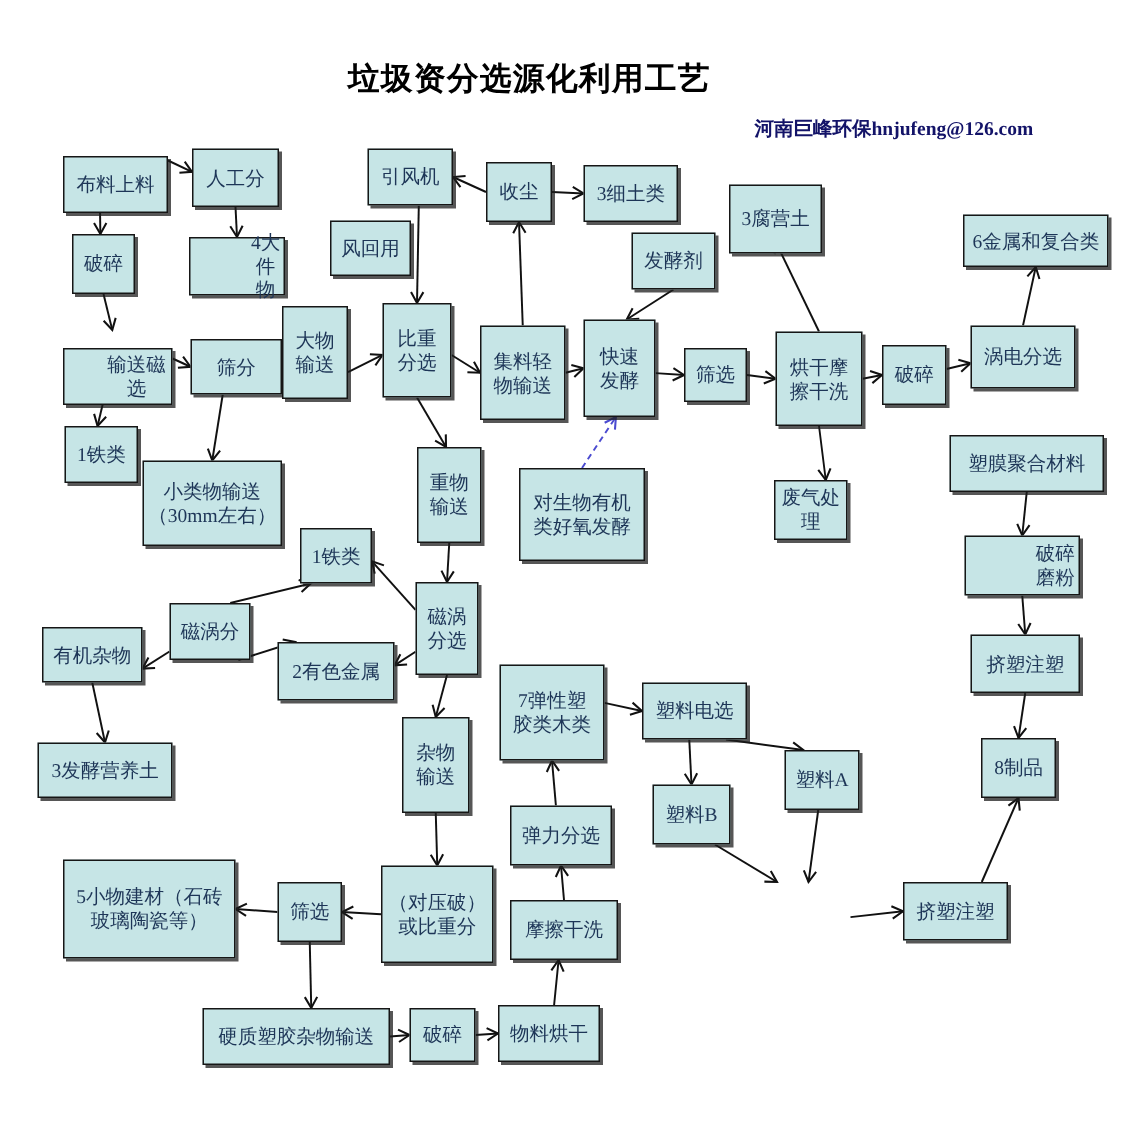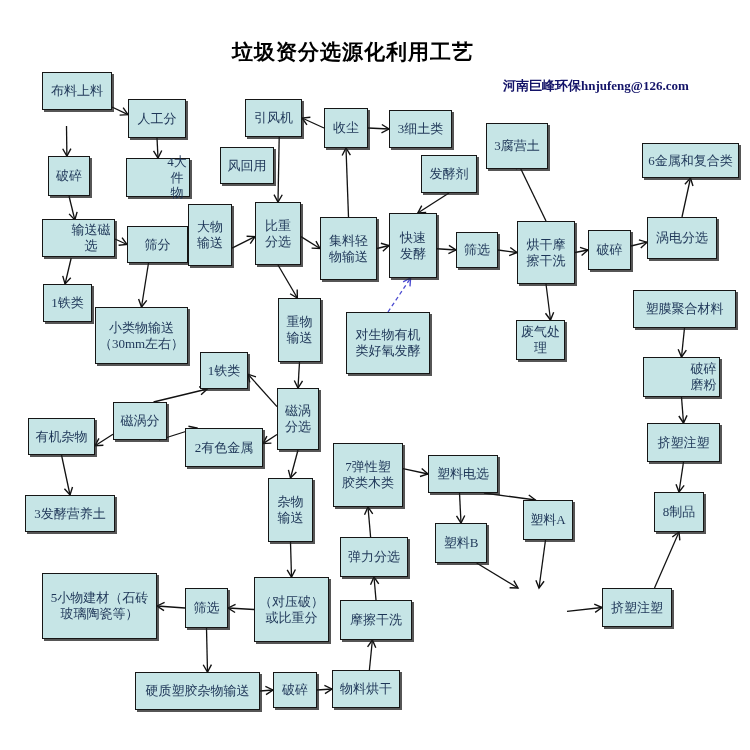--- a/index.html
+++ b/index.html
@@ -93,25 +93,25 @@
       <line x1="370.6" y1="537" x2="368" y2="507" stroke="#111111" stroke-width="1.3" marker-end="url(#arrowhead)"></line>
       <line x1="403" y1="468.6" x2="428" y2="474" stroke="#111111" stroke-width="1.3" marker-end="url(#arrowhead)"></line>
       <line x1="459.5" y1="493" x2="461" y2="523" stroke="#111111" stroke-width="1.3" marker-end="url(#arrowhead)"></line>
       <line x1="484" y1="493" x2="535.5" y2="500" stroke="#111111" stroke-width="1.3" marker-end="url(#arrowhead)"></line>
       <line x1="545.5" y1="540" x2="539" y2="588" stroke="#111111" stroke-width="1.3" marker-end="url(#arrowhead)"></line>
       <line x1="476.6" y1="563" x2="518" y2="588" stroke="#111111" stroke-width="1.3" marker-end="url(#arrowhead)"></line>
       <line x1="567" y1="611.4" x2="602" y2="607.5" stroke="#111111" stroke-width="1.3" marker-end="url(#arrowhead)"></line>
       <line x1="654.5" y1="588" x2="679" y2="532" stroke="#111111" stroke-width="1.3" marker-end="url(#arrowhead)"></line>
     </svg>
   <div id="nodes-layer">
-      <div class="node" style="left: 42px; top: 72px; width: 70px; height: 38px;">布料上料</div>
+      <div class="node" style="left: 42px; top: 104px; width: 70px; height: 38px;">布料上料</div>
       <div class="node" style="left: 128px; top: 99px; width: 58px; height: 39px;">人工分</div>
       <div class="node" style="left: 48px; top: 156px; width: 42px; height: 40px;">破碎</div>
       <div class="node" style="left: 126px; top: 158px; width: 64px; height: 39px; padding-left: 40px;">4大件物</div>
-      <div class="node" style="left: 42px; top: 219px; width: 73px; height: 38px; padding-left: 27px;">输送磁选</div>
+      <div class="node" style="left: 42px; top: 232px; width: 73px; height: 38px; padding-left: 27px;">输送磁选</div>
       <div class="node" style="left: 127px; top: 226px; width: 61px; height: 37px;">筛分</div>
       <div class="node" style="left: 188px; top: 204px; width: 44px; height: 62px;">大物
 输送</div>
       <div class="node" style="left: 255px; top: 202px; width: 46px; height: 63px;">比重
 分选</div>
       <div class="node" style="left: 43px; top: 284px; width: 49px; height: 38px;">1铁类</div>
       <div class="node" style="left: 95px; top: 307px; width: 93px; height: 57px;">小类物输送
 （30mm左右）</div>
       <div class="node" style="left: 245px; top: 99px; width: 57px; height: 38px;">引风机</div>
       <div class="node" style="left: 220px; top: 147px; width: 54px; height: 37px;">风回用</div>

